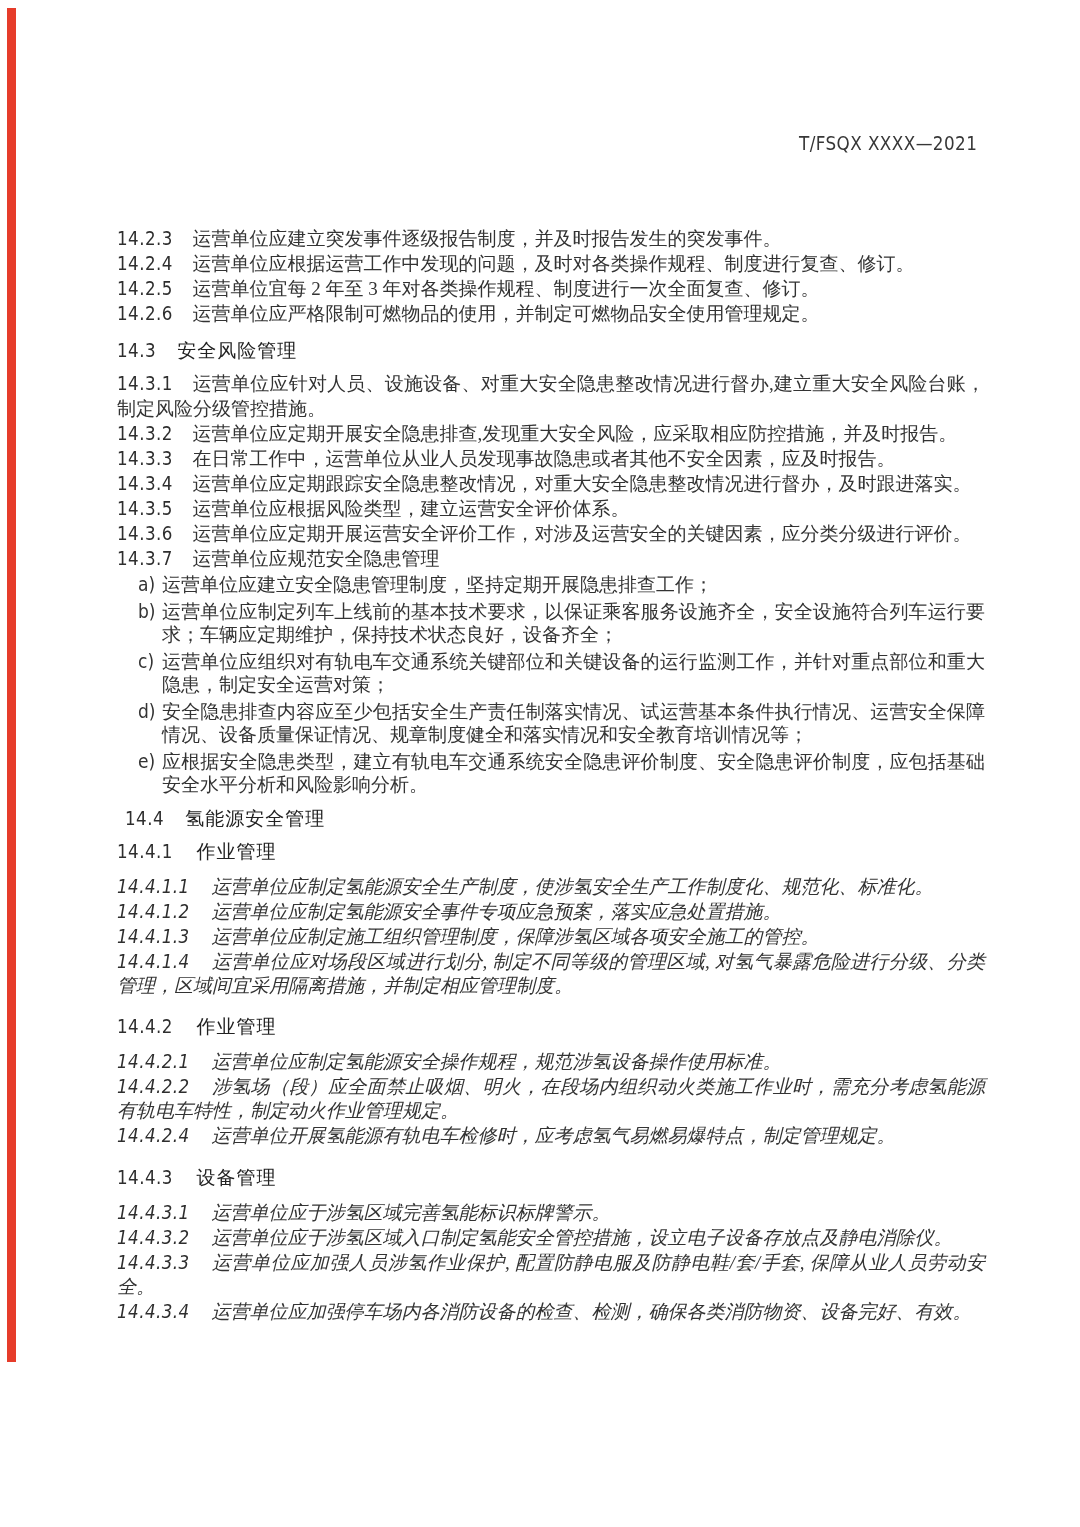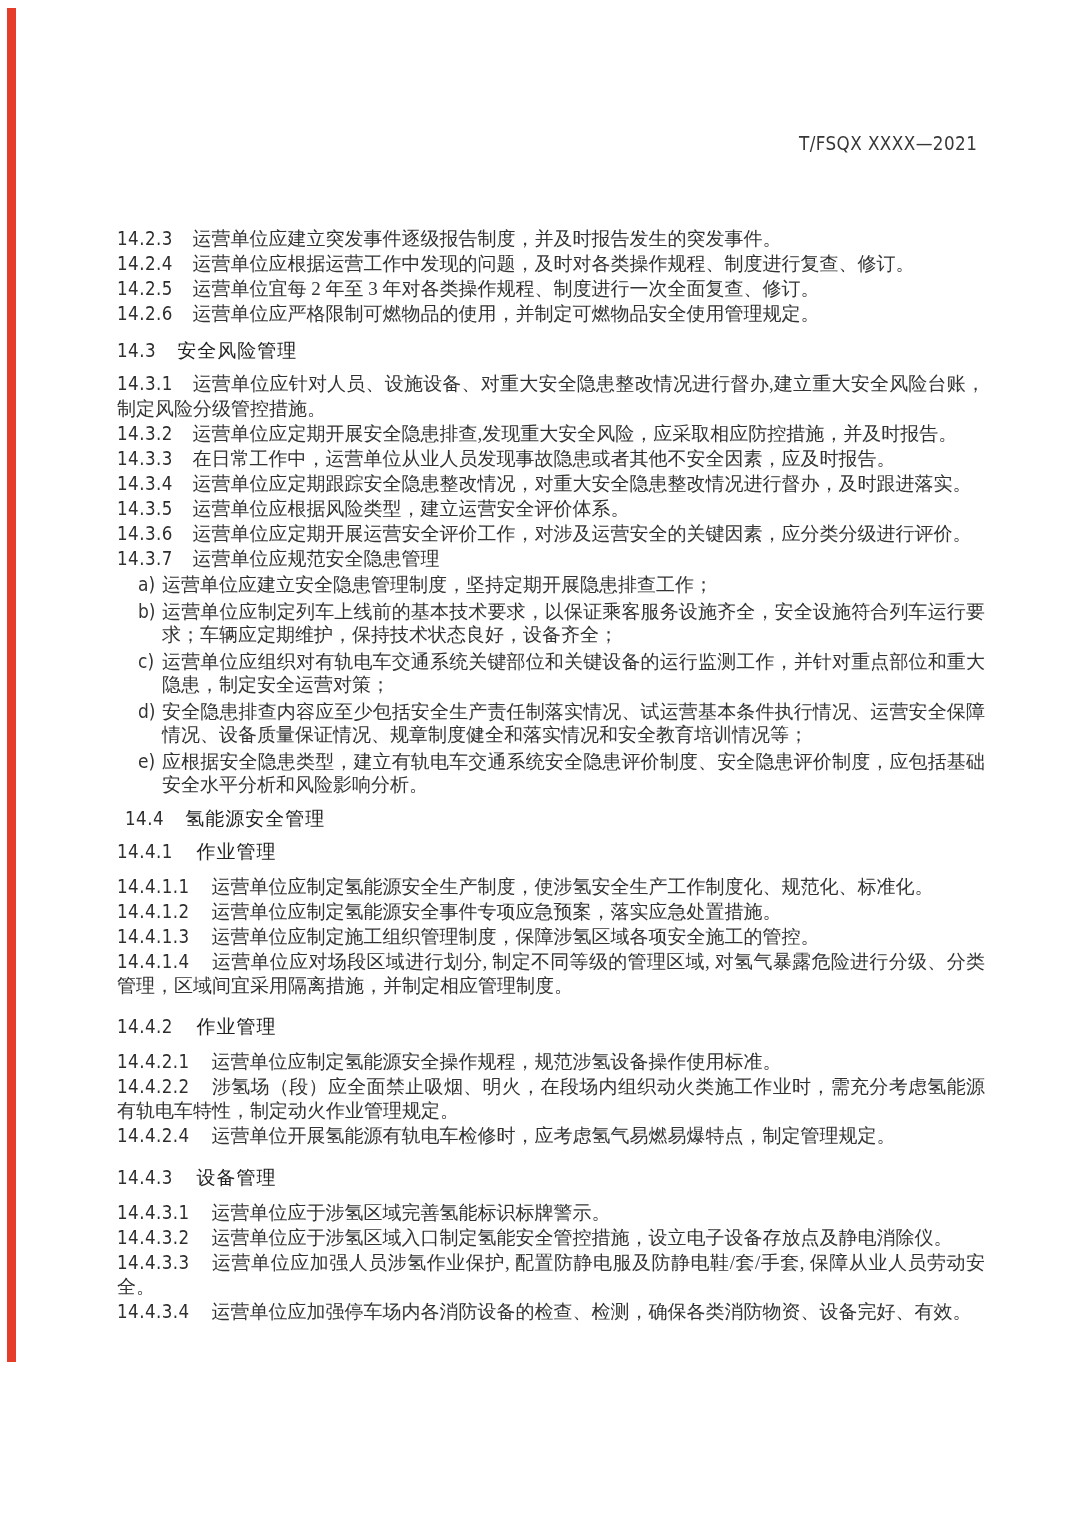--- a/index.html
+++ b/index.html
@@ -40,21 +40,21 @@
     display:inline-block;letter-spacing:.5px;color:#2e2e2e;
     transform:scaleX(.88);transform-origin:0 50%;
     margin-right:16px;white-space:nowrap;
   }
   .h .h-title{font-weight:400;letter-spacing:1px;color:#222222;}
   .h143{margin:12px 0 8px;}
   .h144{margin:10px 8px 8px;}
   .h1441{margin:0 0 10px;}
   .h1442{margin:16px 0 10px;}
   .h1443{margin:17px 0 10px;}
-  .lh24 .clause{line-height:24px;}
+  .lh24 .clause{line-height:24px;font-style:italic;}
   .list{margin-top:2px;}
   .li{display:flex;line-height:23px;}
   .li + .li{margin-top:4px;}
   .li-marker{
     flex:0 0 24px;margin-left:21px;
     font-family:"DejaVu Sans",sans-serif;
     transform:scaleX(.9);transform-origin:0 50%;
   }
   .li-text{flex:1;text-align:justify;}
   .page-num{

